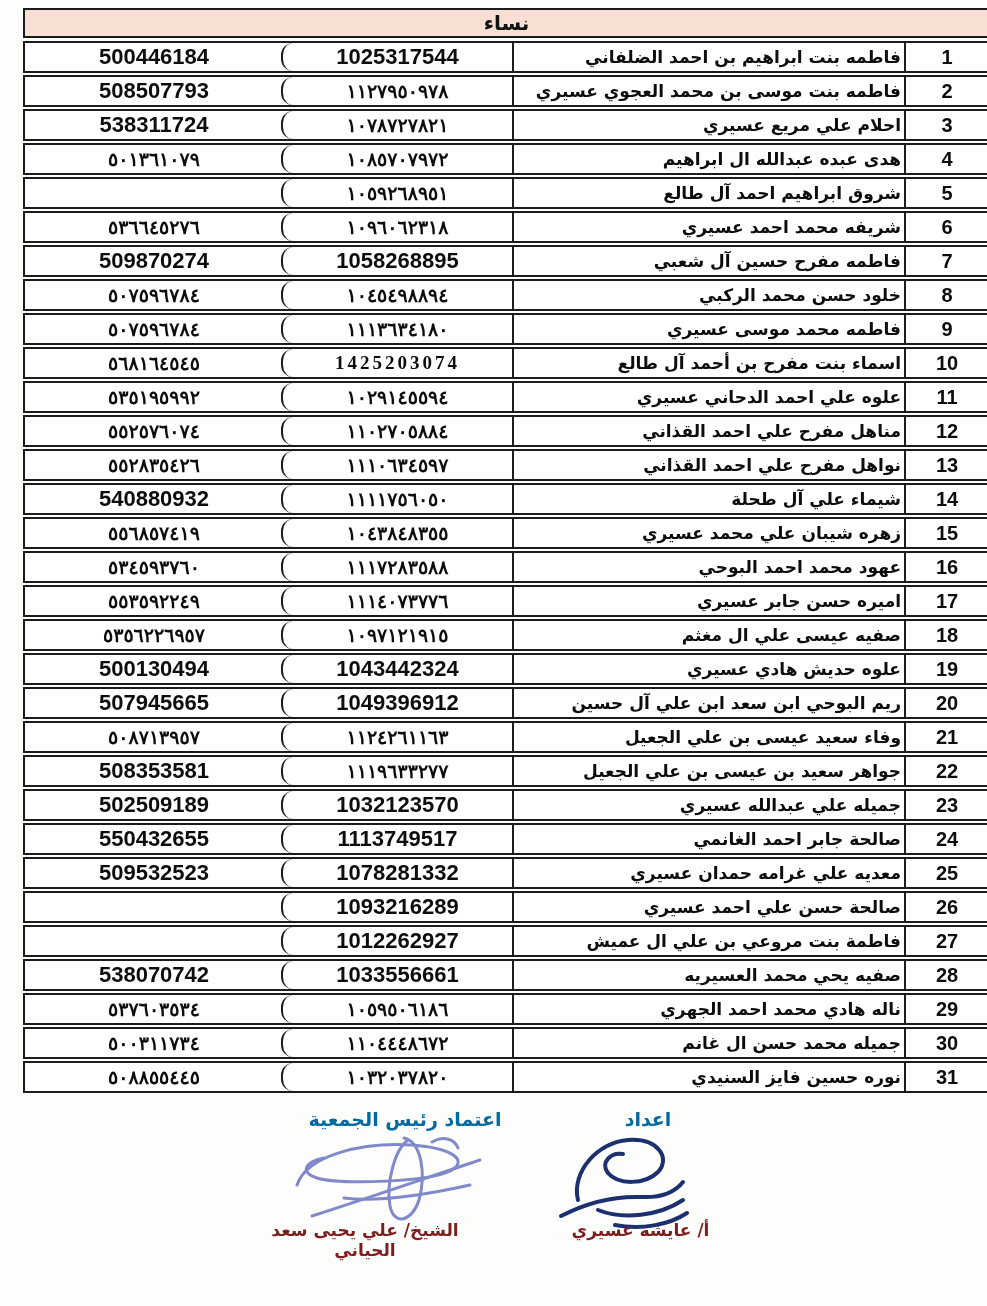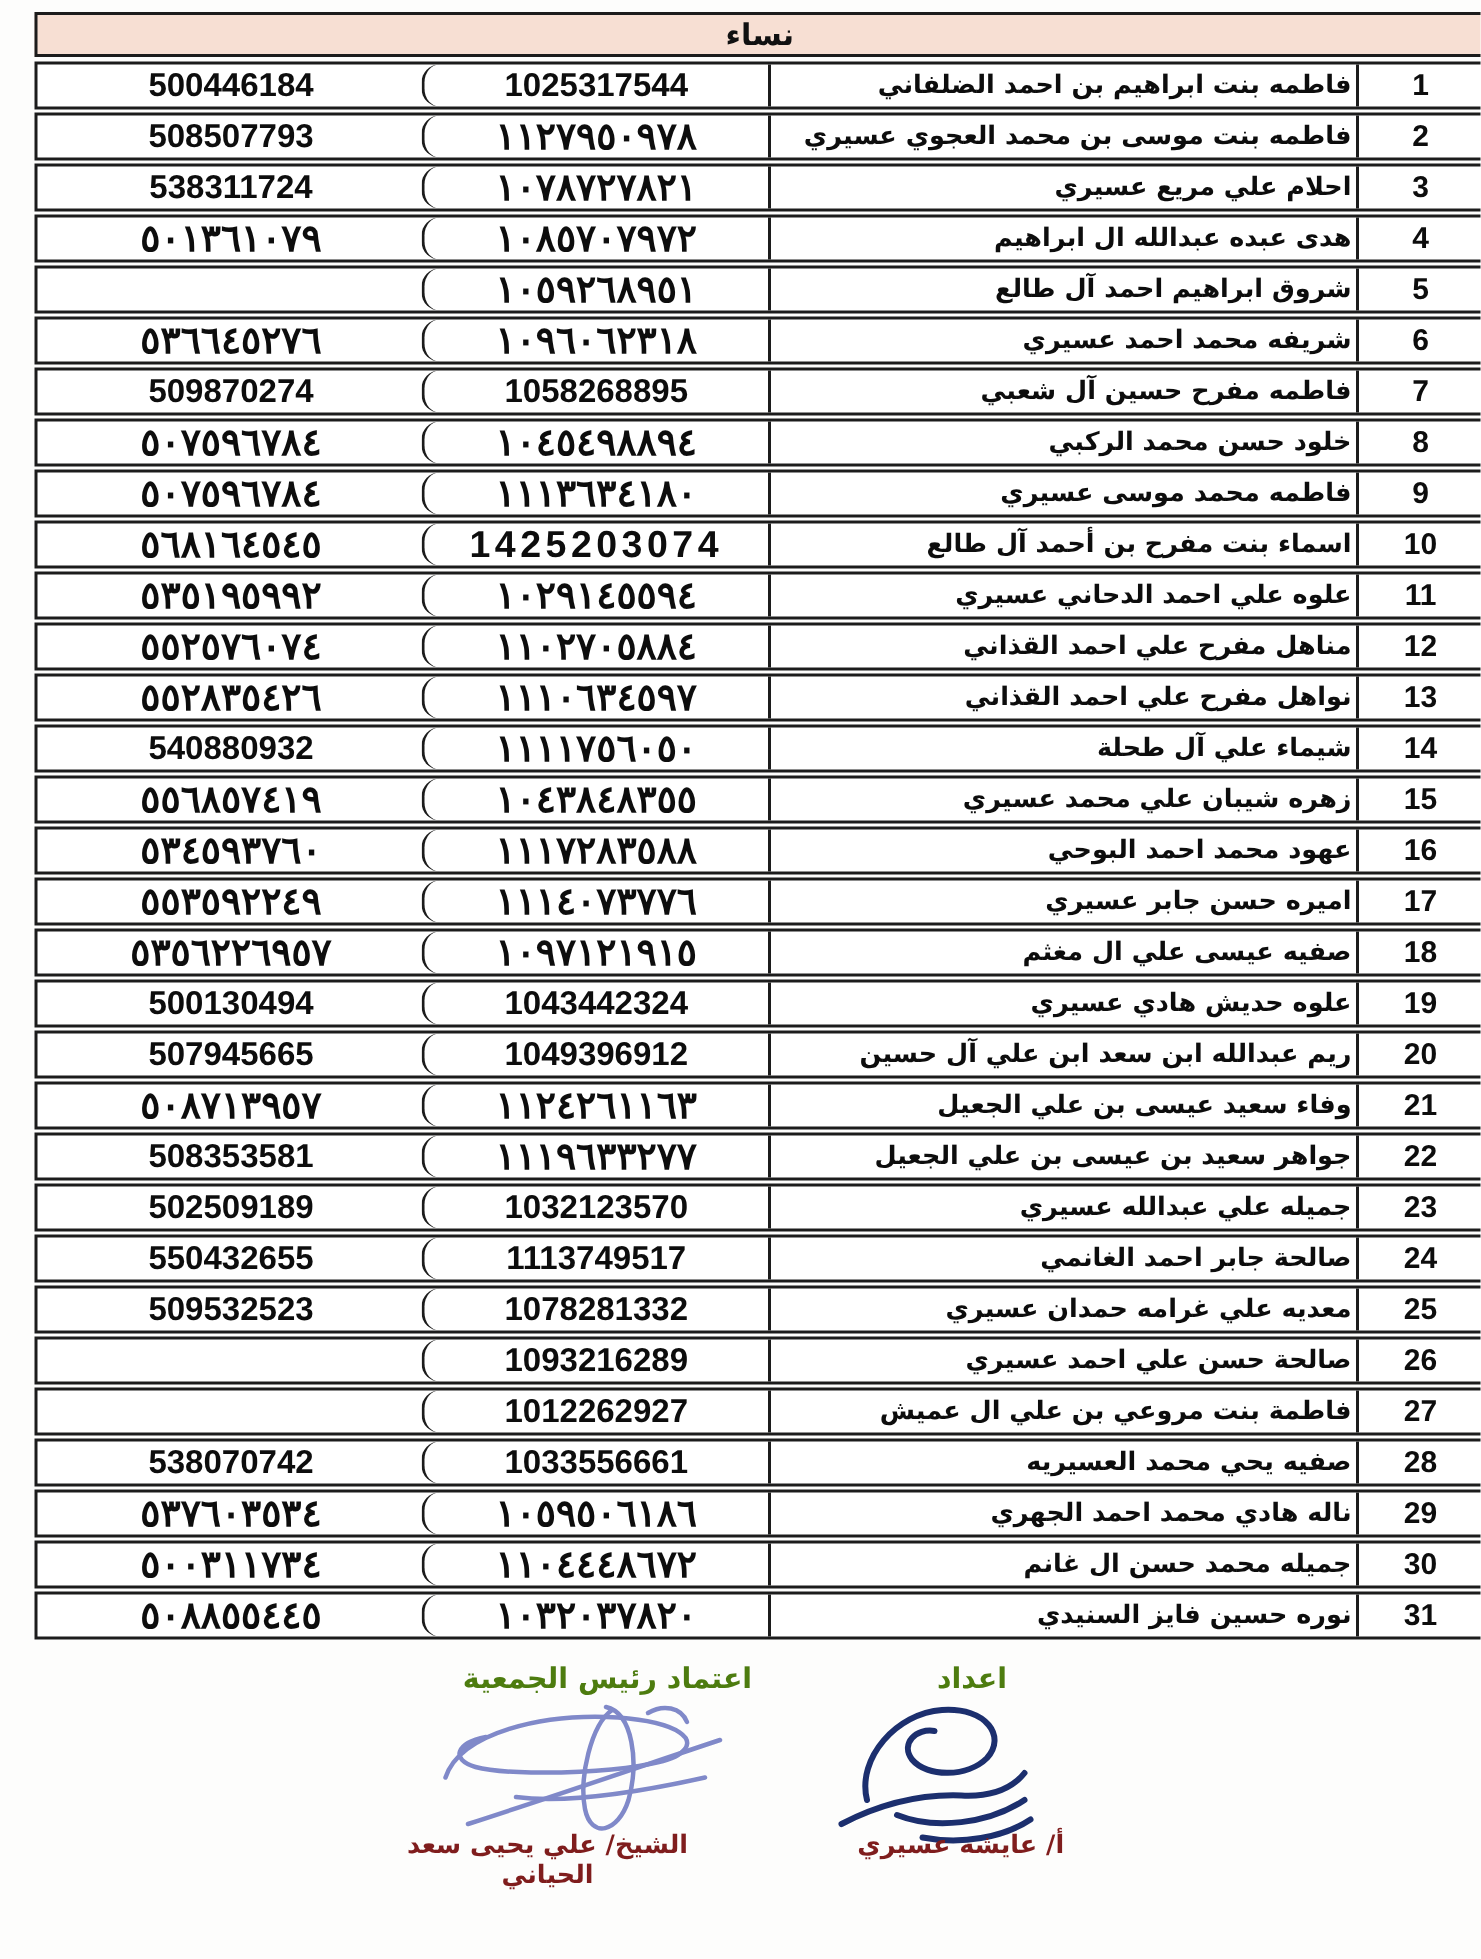--- a/index.html
+++ b/index.html
@@ -28,25 +28,25 @@
          font-family:"Liberation Sans","DejaVu Sans",sans-serif;font-weight:bold;font-size:20px;}
   .c-name{width:392px;justify-content:flex-start;padding-right:3px;
           border-left:2px solid #1c1c1c;font-weight:bold;font-size:17px;}
   .c-id{width:231px;justify-content:center;border-left:2px solid #1c1c1c;border-radius:12px;}
   .c-phone{width:254px;justify-content:center;}
   .c-id,.c-phone{
     font-family:"Liberation Sans","DejaVu Sans",sans-serif;
     font-weight:bold;font-size:22px;
   }
   .c-id.hindi,.c-phone.hindi{
-    font-family:Liberation Sans, sans-serif;font-size:25px;letter-spacing:3px;
+    font-family:Liberation Serif, serif;font-size:19px;letter-spacing:3px;
   }
 
   
-  .footer-label{position:absolute;font-weight:bold;font-size:19px;color:#4d7c0f;text-align:center;}
+  .footer-label{position:absolute;font-weight:bold;font-size:19px;color:#0369a1;text-align:center;}
   .footer-name{position:absolute;font-weight:bold;font-size:17px;color:#7f1d1d;text-align:center;}
   .lbl-approval{left:305px;top:1108px;width:200px;}
   .lbl-prepared{left:598px;top:1108px;width:100px;}
   .name-approval{left:260px;top:1220px;width:210px;}
   .name-prepared{left:548px;top:1220px;width:185px;}
   .sig{position:absolute;}
   .sig-approval{left:282px;top:1130px;}
   .sig-prepared{left:553px;top:1130px;}
 </style>
 </head>
@@ -185,21 +185,21 @@
 
     <div class="t-row">
       <div class="cell c-num" dir="ltr">19</div>
       <div class="cell c-name">علوه حديش هادي عسيري</div>
       <div class="cell c-id" dir="ltr">1043442324</div>
       <div class="cell c-phone" dir="ltr">500130494</div>
     </div>
 
     <div class="t-row">
       <div class="cell c-num" dir="ltr">20</div>
-      <div class="cell c-name">ريم عبدالله ابن سعد ابن علي آل حسين</div>
+      <div class="cell c-name">ريم البوحي ابن سعد ابن علي آل حسين</div>
       <div class="cell c-id" dir="ltr">1049396912</div>
       <div class="cell c-phone" dir="ltr">507945665</div>
     </div>
 
     <div class="t-row">
       <div class="cell c-num" dir="ltr">21</div>
       <div class="cell c-name">وفاء سعيد عيسى بن علي الجعيل</div>
       <div class="cell c-id hindi" dir="ltr">١١٢٤٢٦١١٦٣</div>
       <div class="cell c-phone hindi" dir="ltr">٥٠٨٧١٣٩٥٧</div>
     </div>

